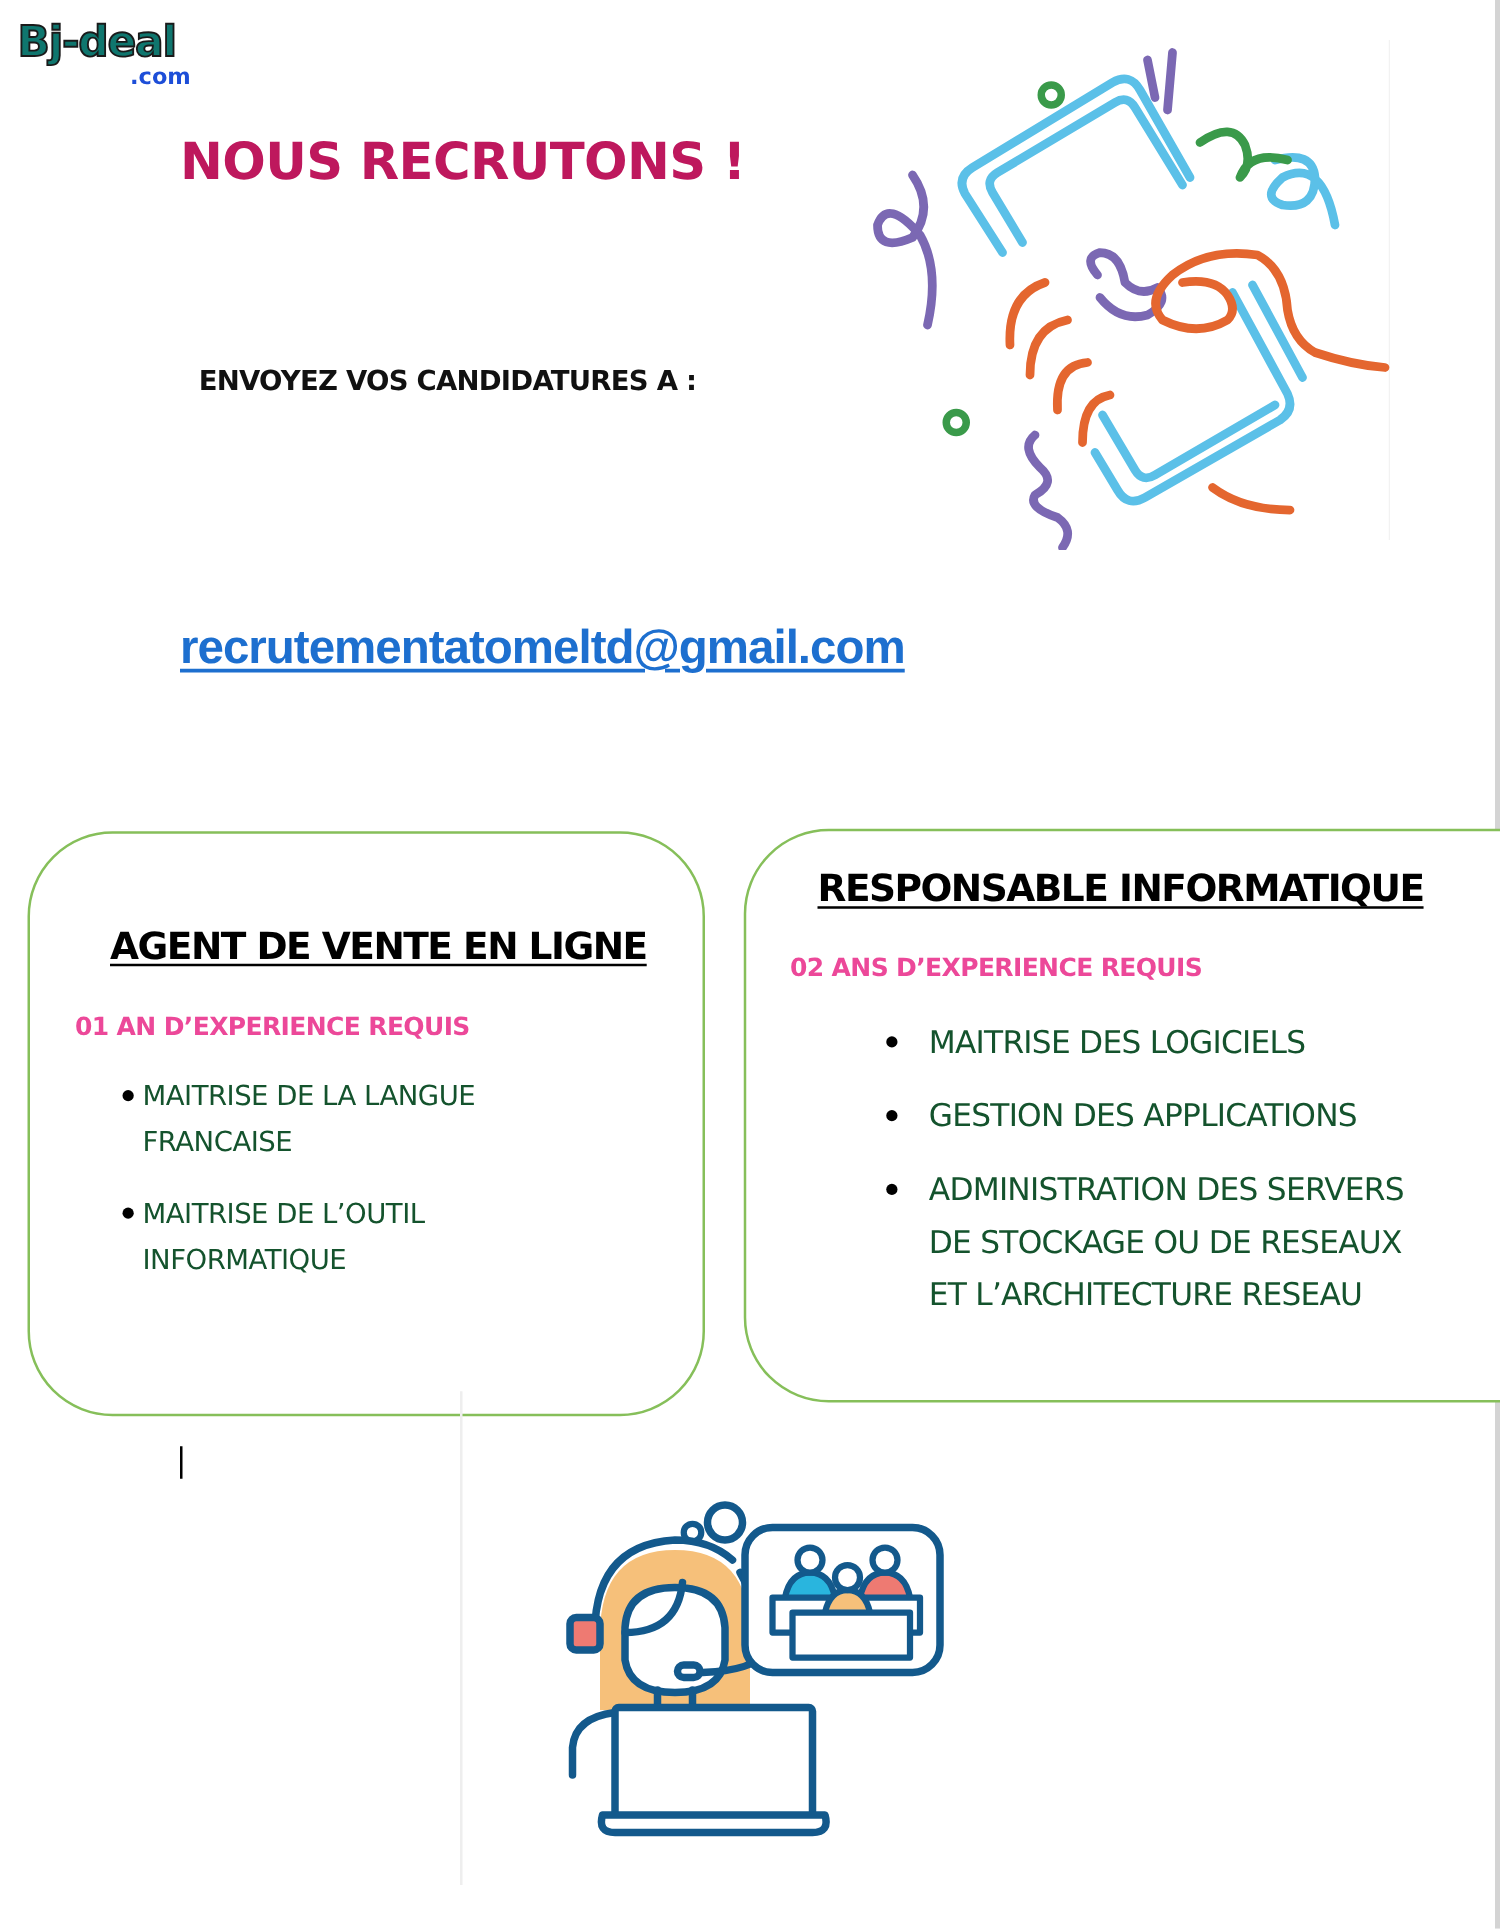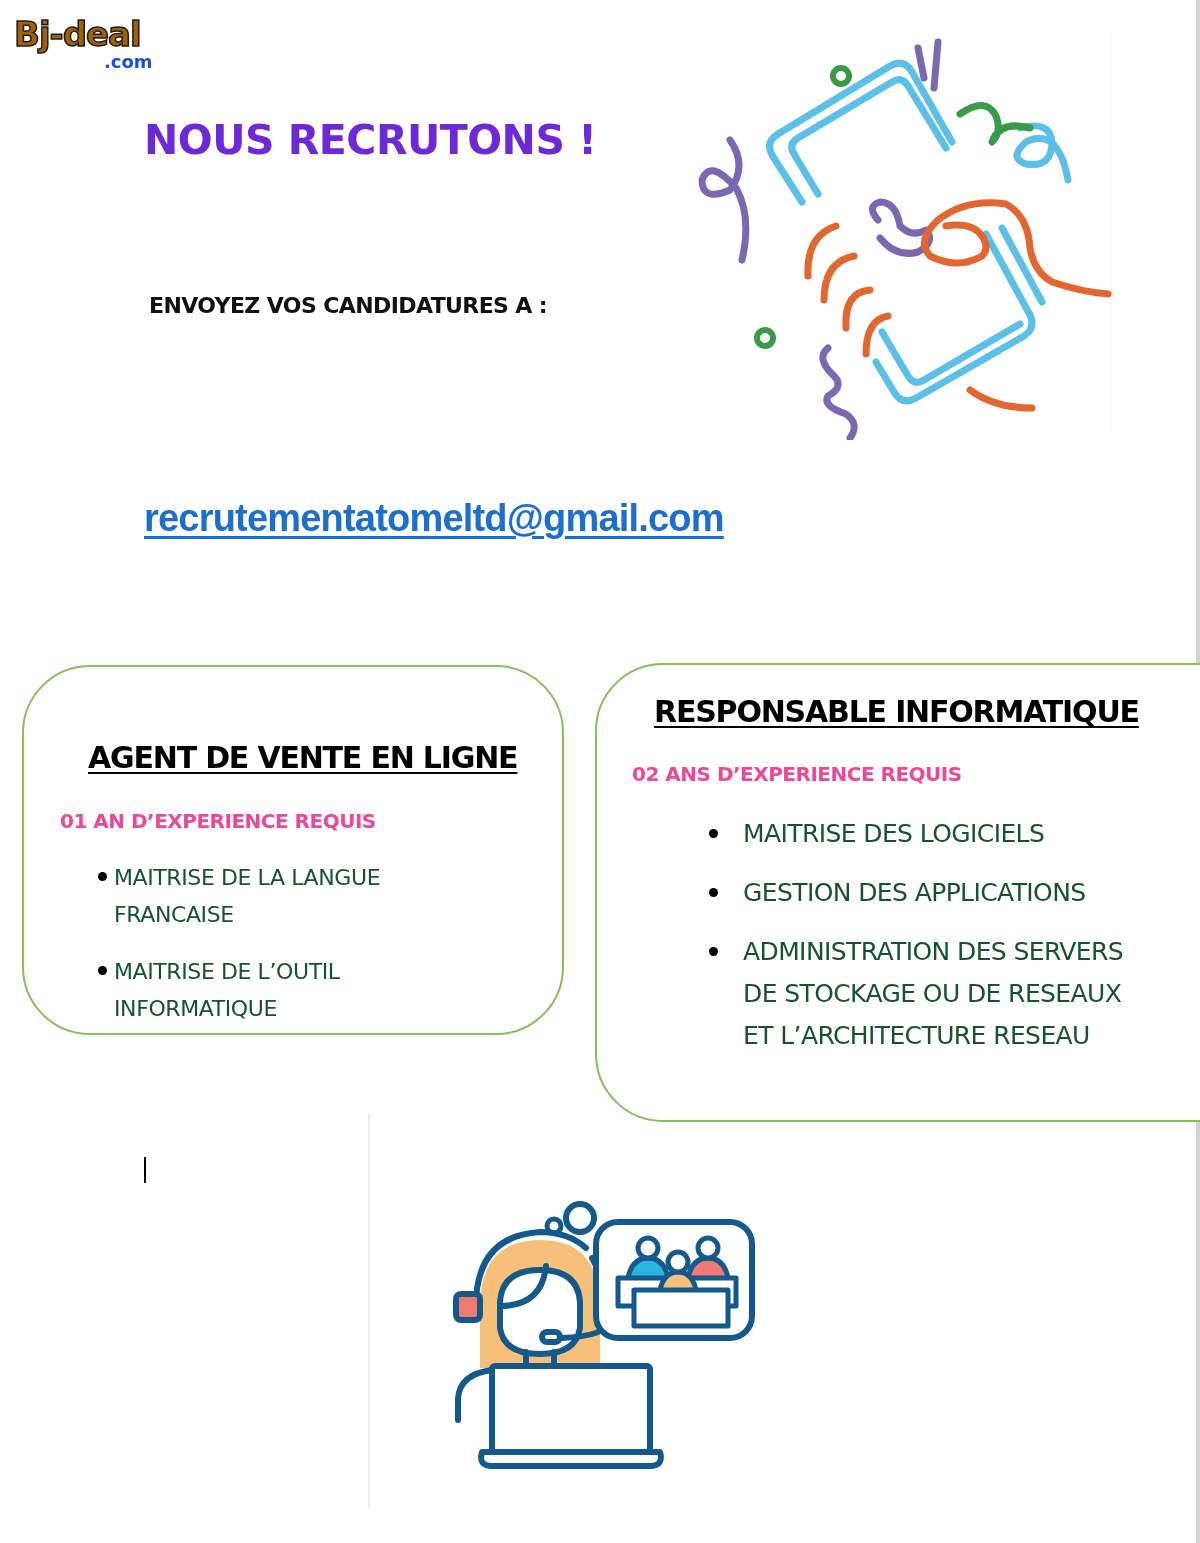--- a/index.html
+++ b/index.html
@@ -15,54 +15,54 @@
     .page-edge-right-inner {
       position: absolute; top: 32px; left: 1111px; width: 1px; height: 400px;
       background: #f2f2f2;
     }
     .logo {
       position: absolute; left: 14px; top: 14px; width: 150px; height: 60px;
     }
     .logo-main {
       position: absolute; left: 0; top: 0;
       font-family: "DejaVu Sans", sans-serif; font-weight: bold;
-      font-size: 34px; letter-spacing: -1px; color: #a16207;
+      font-size: 34px; letter-spacing: -1px; color: #0f766e;
       -webkit-text-stroke: 1.5px #1a1a1a;
       line-height: 40px;
     }
     .logo-sub {
       position: absolute; left: 90px; top: 38px;
       font-family: "DejaVu Sans", sans-serif; font-weight: bold;
       font-size: 18px; color: #1d4ed8; line-height: 20px;
     }
     .headline {
-      position: absolute; left: 144px; top: 116px;
-      font-family: "DejaVu Sans", sans-serif; font-weight: bold;
-      font-size: 41px; letter-spacing: -0.5px; color: #6d28d9;
+      position: absolute; left: 144px; top: 105px;
+      font-family: "DejaVu Sans", sans-serif; font-weight: bold;
+      font-size: 41px; letter-spacing: -0.5px; color: #be185d;
     }
     .subhead {
-      position: absolute; left: 149px; top: 293px;
+      position: absolute; left: 159px; top: 293px;
       font-family: "DejaVu Sans", sans-serif; font-weight: bold;
       font-size: 22px; letter-spacing: -0.6px; color: #111;
     }
     .email {
       position: absolute; left: 144px; top: 497px;
       font-family: Liberation Sans, sans-serif; font-weight: bold;
       font-size: 38px; letter-spacing: -0.8px; color: #1d6fcf;
       text-decoration: underline; text-decoration-thickness: 3px;
       text-underline-offset: 5px;
     }
     .art-top {
       position: absolute; left: 690px; top: 30px; width: 440px; height: 410px;
     }
     .card {
       position: absolute; border: 2px solid #86bf5a; border-radius: 68px;
       background: #fff;
     }
-    .card-left { left: 22px; top: 665px; width: 542px; height: 370px; padding-left: 21px; }
+    .card-left { left: 22px; top: 665px; width: 542px; height: 468px; padding-left: 21px; }
     .card-right { left: 595px; top: 663px; width: 696px; height: 459px; }
     .card-title {
       position: absolute; font-family: "DejaVu Sans", sans-serif; font-weight: bold;
       font-size: 30px; letter-spacing: -1.2px; color: #000;
       text-decoration: underline; text-decoration-thickness: 2px;
       text-underline-offset: 4px; white-space: nowrap;
     }
     .card-left .card-title { left: 64px; top: 73px; }
     .card-right .card-title { left: 57px; top: 29px; }
     .card-exp {

